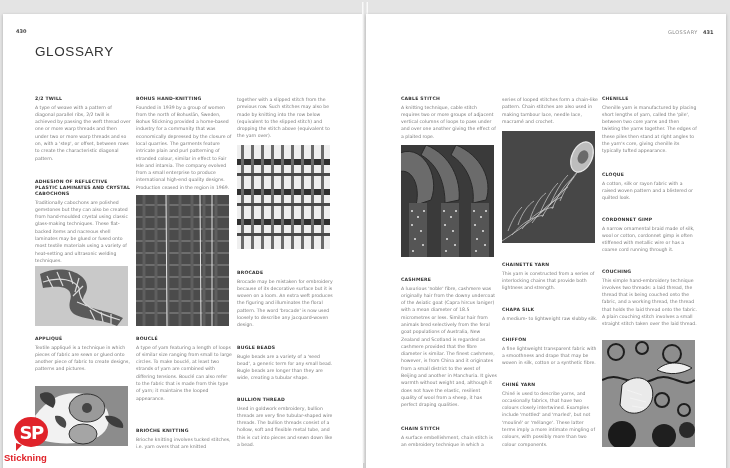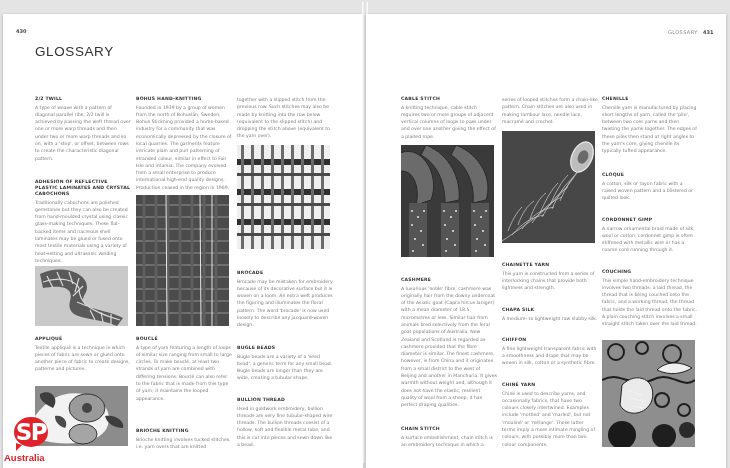--- a/index.html
+++ b/index.html
@@ -9,21 +9,21 @@
   .page.right { left:366px; width:360px; }
   .gutter { position:absolute; top:2px; left:362px; width:6px; height:461px; background:linear-gradient(90deg,#fff,#dcdcdc 50%,#fff); }
   .pagenum { position:absolute; font-size:5px; font-weight:bold; color:#444; }
   .running { position:absolute; font-size:5px; letter-spacing:0.4px; color:#888; }
   .title { position:absolute; left:35px; top:34px; font-size:13.5px; letter-spacing:0.6px; color:#333; font-family:"Liberation Sans", sans-serif; }
   .entry { position:absolute; width:96px; }
   .term { font-size:4.6px; font-weight:bold; letter-spacing:0.2px; color:#333; margin-bottom:1.5px; line-height:6px; }
   .def { font-size:4.6px; line-height:7.3px; color:#7a7a7a; }
   .img { position:absolute; overflow:hidden; }
   .logo { position:absolute; left:4px; top:417px; }
-  .logo-bubble { position:relative; width:34px; height:30px; background:#e0232a; border-radius:50%; color:#fff; font-weight:bold; font-size:23px; font-family:"DejaVu Sans", sans-serif; display:flex; align-items:center; justify-content:center; letter-spacing:-1.5px; margin-left:10px; }
+  .logo-bubble { position:relative; width:34px; height:30px; background:#e0232a; border-radius:50%; color:#fff; font-weight:bold; font-size:18px; font-family:"DejaVu Sans", sans-serif; display:flex; align-items:center; justify-content:center; letter-spacing:-1.5px; margin-left:10px; }
   .logo-bubble:after { content:""; position:absolute; left:2px; bottom:-4px; border-left:6px solid #e0232a; border-top:2px solid transparent; border-bottom:6px solid transparent; }
   .logo-text { color:#e0232a; font-weight:bold; font-size:9.5px; margin-top:5px; font-family:"Liberation Sans", sans-serif; }
 </style>
 </head>
 <body>
 
 <div class="page left">
   <div class="pagenum" style="left:13px;top:14px;">430</div>
   <div class="title" style="left:32px;top:30px;">GLOSSARY</div>
 
@@ -284,14 +284,14 @@
       <circle cx="85" cy="90" r="8" fill="#2a2a2a"></circle>
       <g stroke="#f5f5f5" stroke-width="0.8" fill="none">
         <path d="M25,50 L40,55 M28,58 L44,62 M30,66 L42,68"></path>
       </g>
     </svg>
   </div>
 </div>
 
 <div class="logo">
   <div class="logo-bubble">SP</div>
-  <div class="logo-text">Australia</div>
+  <div class="logo-text">Stickning</div>
 </div>
 
 </body></html>

